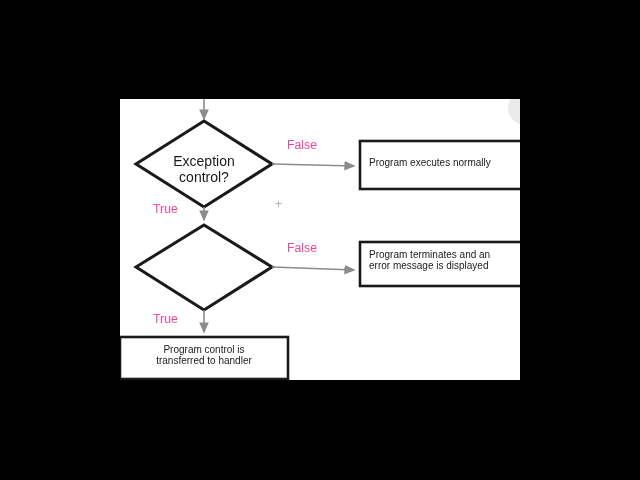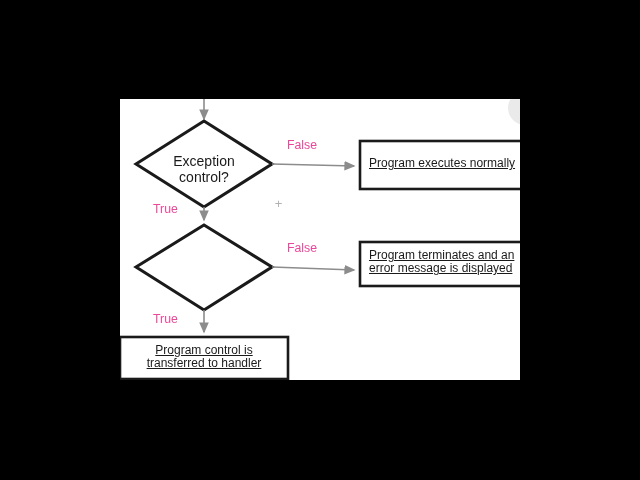--- a/index.html
+++ b/index.html
@@ -62,23 +62,22 @@
     line-height: 1.12;
     white-space: nowrap;
     pointer-events: none;
   }
 
   .diamond-text {
     font-size: 14px;
   }
 
   .box-text {
-    font-size: 12px;
+    font-size: 10px;
     text-align: left;
-    text-decoration: underline;
   }
 
   .box-text.centered {
     text-align: center;
   }
 
   .edge-label {
     position: absolute;
     font-size: 12.3px;
     color: #ec4899;

